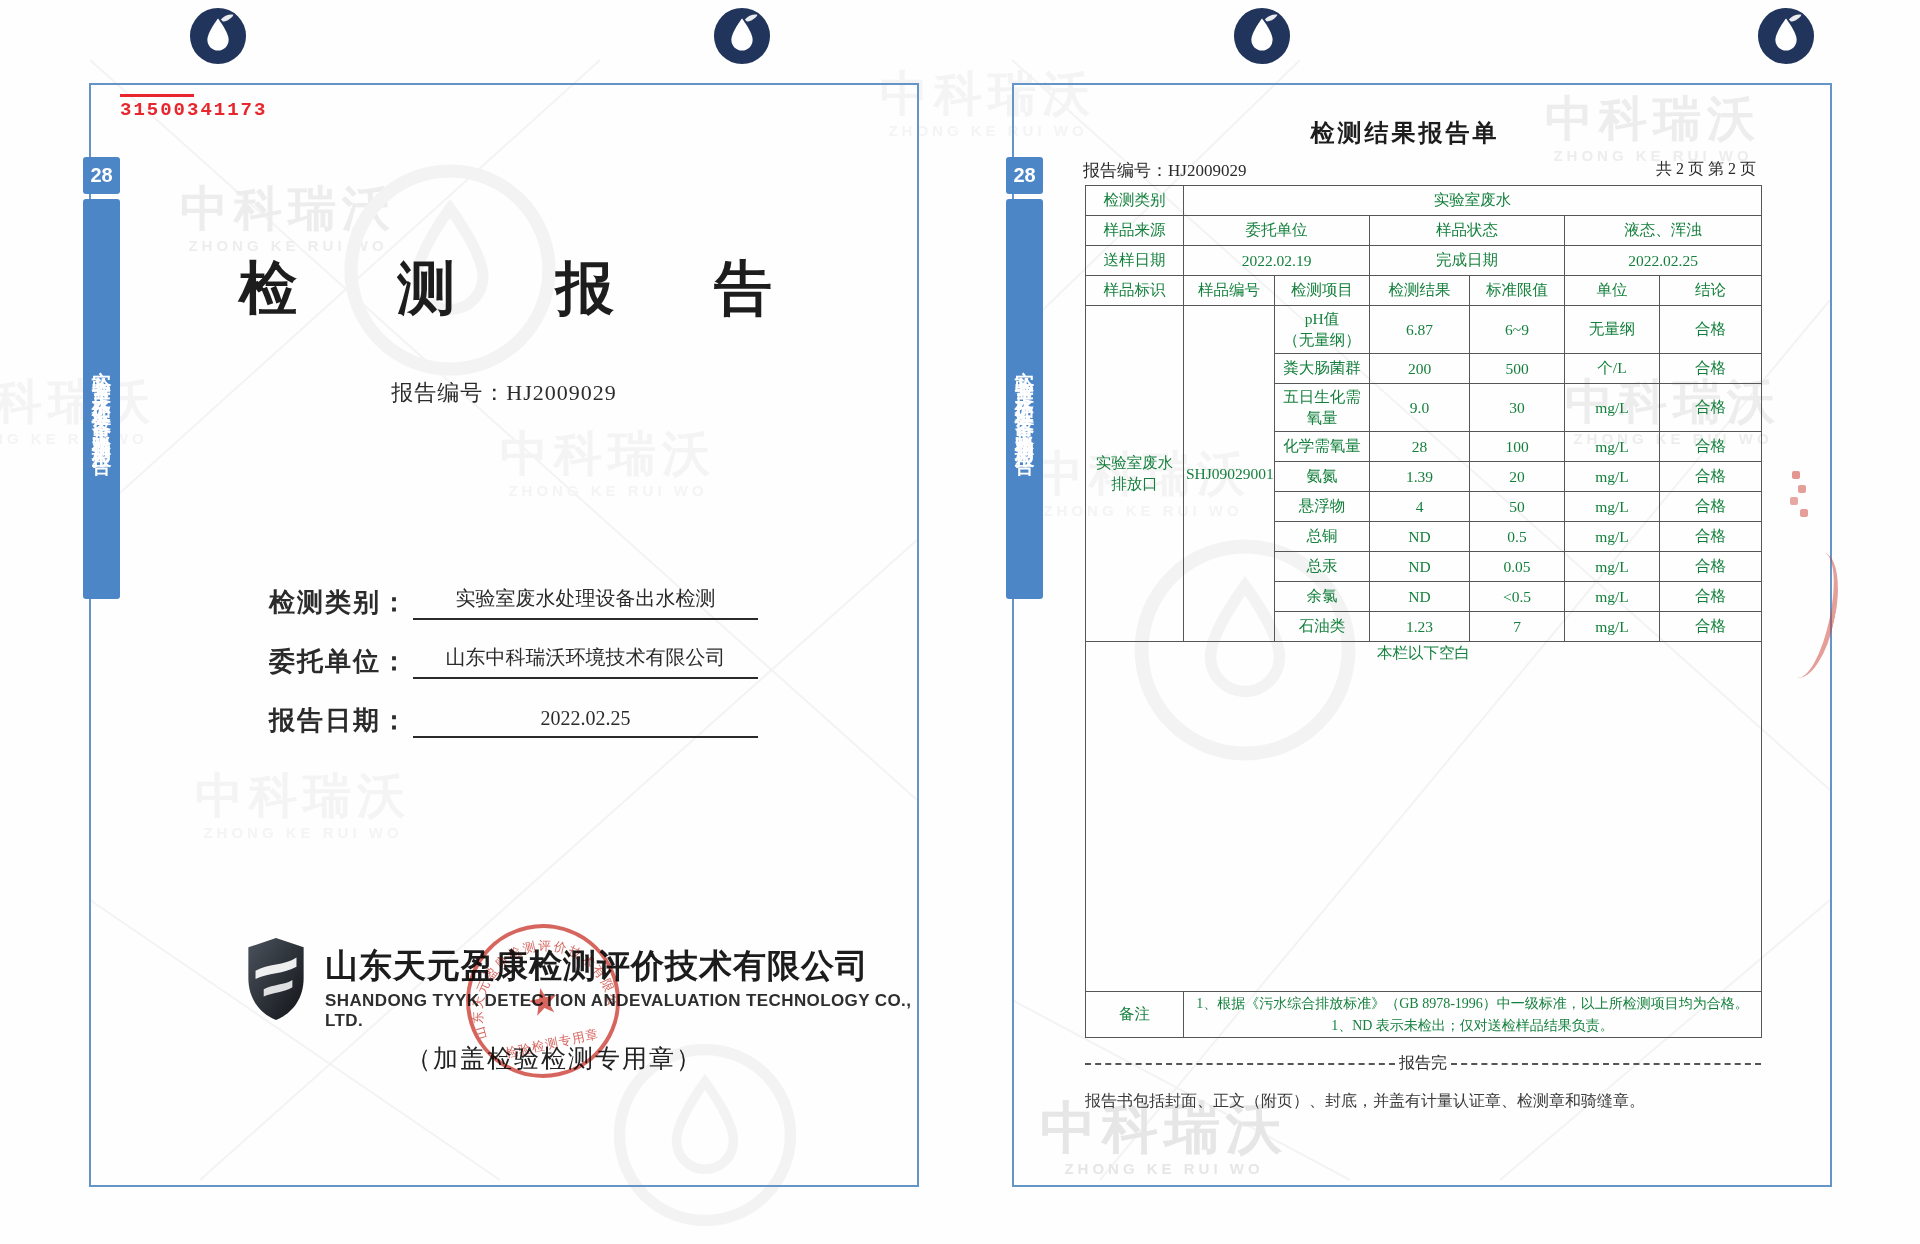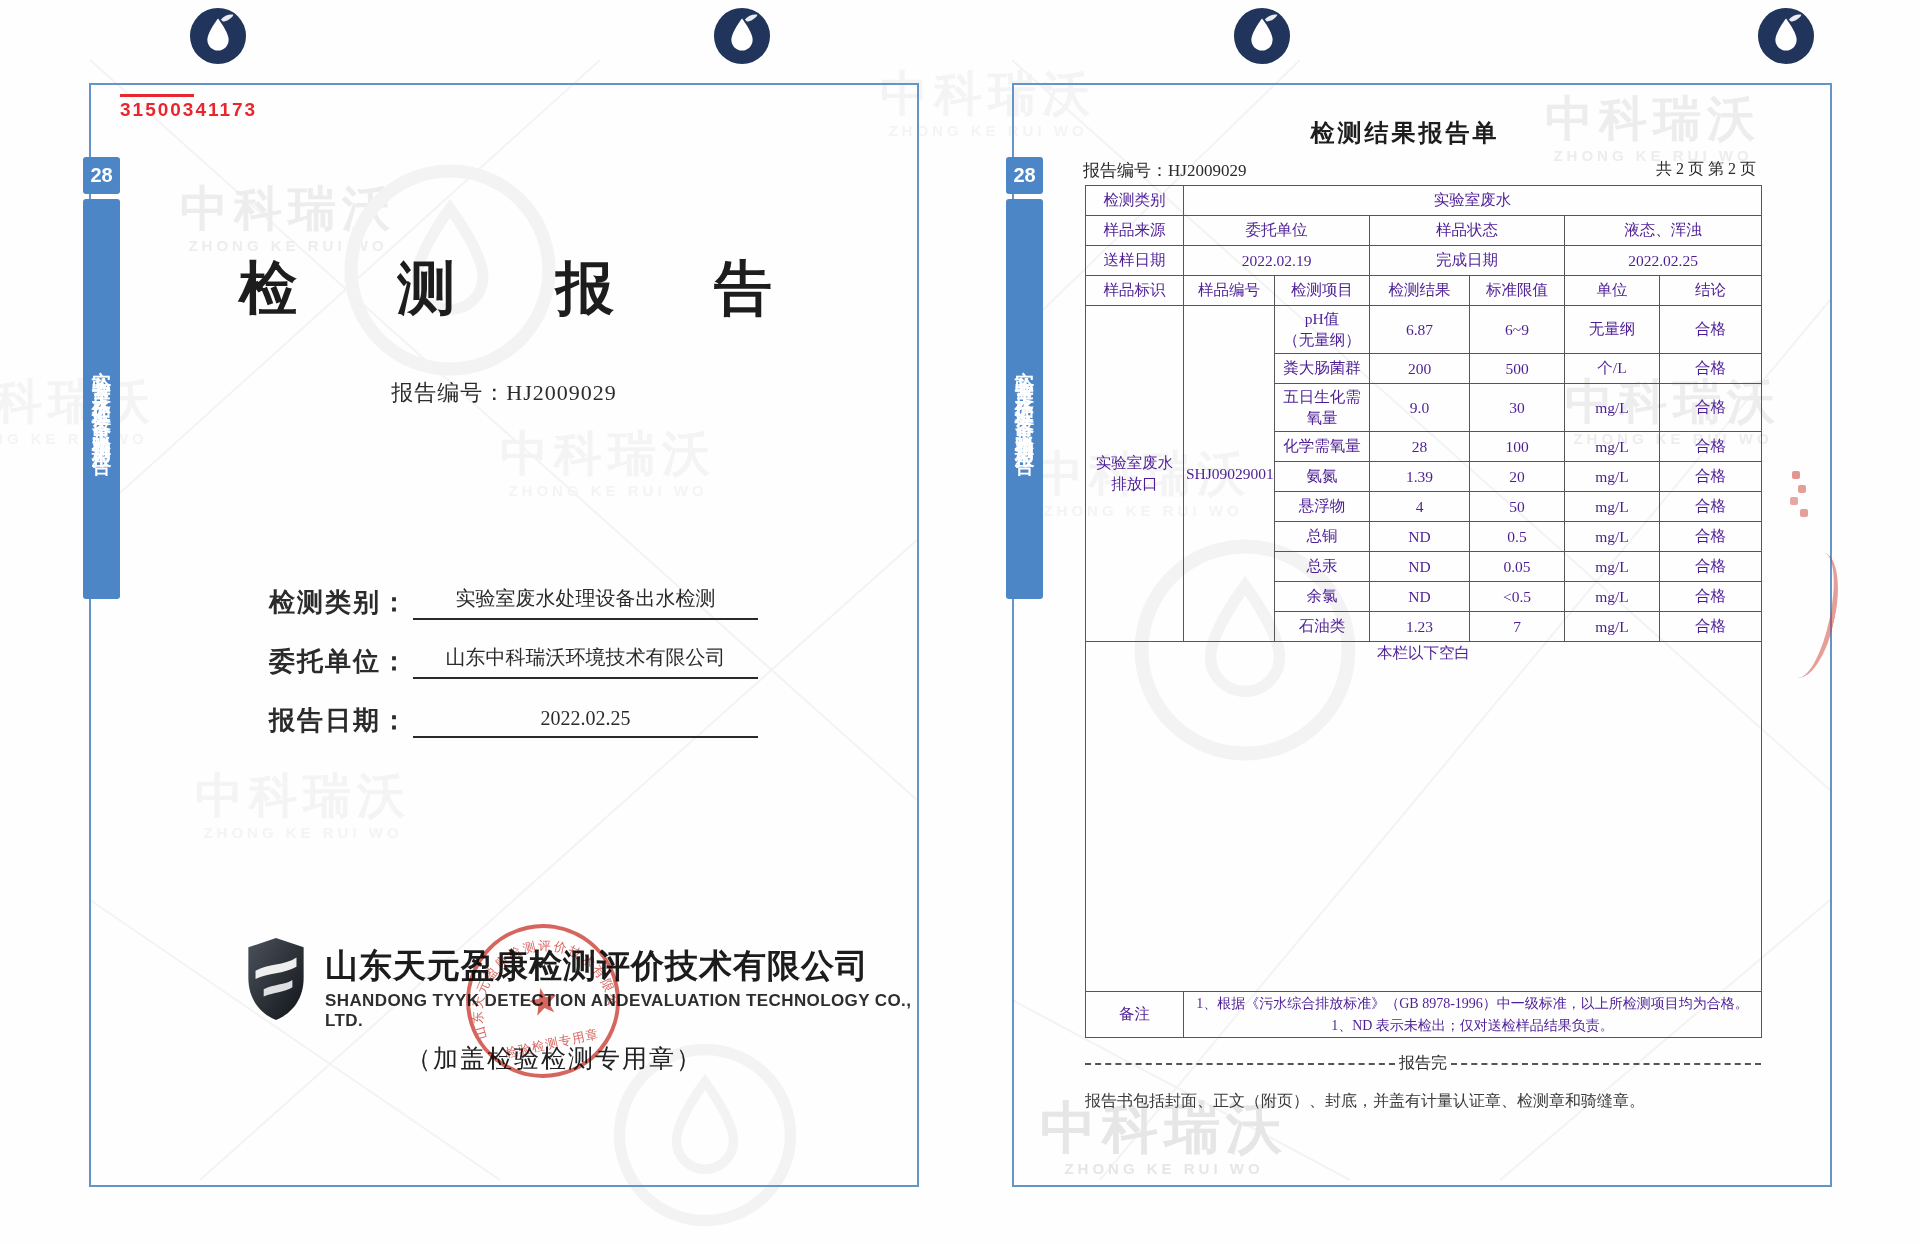--- a/index.html
+++ b/index.html
@@ -27,21 +27,21 @@
   .page-right{left:1012px;width:816px;}
   
   .side-tab{position:absolute;left:-8px;width:37px;background:#4c86c6;color:#fff;border-radius:3px;
     display:flex;align-items:center;justify-content:center;z-index:6;
     font-family:"Liberation Sans","DejaVu Sans",sans-serif;}
   .tab-num{top:72px;height:37px;font-size:20px;font-weight:bold;}
   .tab-text{top:114px;height:396px;writing-mode:vertical-rl;text-orientation:upright;
     font-size:19px;font-weight:bold;letter-spacing:6px;padding-top:4px;}
   
   .serial-line{position:absolute;left:29px;top:9px;width:74px;height:3px;background:#e8262d;}
-  .serial{position:absolute;left:29px;top:14px;font-family:Liberation Sans, sans-serif;
+  .serial{position:absolute;left:29px;top:14px;font-family:Liberation Mono, monospace;
     font-weight:bold;font-size:19px;letter-spacing:2px;color:#e8262d;}
   .cover-title{position:absolute;left:148px;top:165px;width:533px;display:flex;justify-content:space-between;
     font-size:58px;font-weight:700;color:#1d1d1d;}
   .cover-repno{position:absolute;left:0;top:293px;width:826px;text-align:center;font-size:22px;letter-spacing:1px;}
   .cover-fields{position:absolute;left:178px;top:500px;width:580px;}
   .field-row{margin-bottom:24px;white-space:nowrap;}
   .field-label{font-size:26px;font-weight:bold;letter-spacing:2px;}
   .field-value{display:inline-block;width:345px;border-bottom:2px solid #2a2a2a;text-align:center;
     font-size:20px;padding-bottom:6px;vertical-align:bottom;margin-left:4px;}
   .company-row{position:absolute;left:152px;top:851px;display:flex;align-items:flex-start;}
@@ -52,21 +52,21 @@
   .seal-note{position:absolute;left:315px;top:957px;font-size:25px;letter-spacing:2px;color:#222;}
   .stamp{position:absolute;left:371px;top:835px;width:162px;height:162px;transform:rotate(-12deg);
     opacity:.85;mix-blend-mode:multiply;z-index:7;}
   
   .r-title{position:absolute;left:0;top:32px;width:782px;text-align:center;font-size:24px;
     font-weight:bold;letter-spacing:3px;color:#1d1d1d;}
   .r-meta{position:absolute;left:69px;right:74px;top:74px;display:flex;justify-content:space-between;
     font-size:17px;}
   .r-meta .pagecount{font-size:16px;}
   table.results{position:absolute;left:71px;top:100px;width:676px;border-collapse:collapse;table-layout:fixed;
-    font-size:15.5px;color:#4c1d95;}
+    font-size:15.5px;color:#15803d;}
   table.results td{border:1px solid #565656;text-align:center;padding:1px 2px;overflow:hidden;}
   td.pre{white-space:pre-line;line-height:1.3;}
   td.blank-cell{vertical-align:top;text-align:left;padding:6px 8px;}
   td.remarks-cell{text-align:left;padding:3px 10px;line-height:1.55;font-size:14px;}
   .endline{position:absolute;left:71px;top:968px;width:676px;display:flex;align-items:center;gap:4px;font-size:16px;}
   .endline .dash{flex:1;border-top:2px dashed #555;height:0;}
   .r-footer{position:absolute;left:71px;top:1006px;width:700px;font-size:16px;color:#3a3a3a;}
   .seal-edge{position:absolute;z-index:7;}
   .seal-edge-arc{width:44px;height:128px;border-right:5px solid rgba(205,62,52,.5);border-radius:50%;
     transform:rotate(12deg);}

